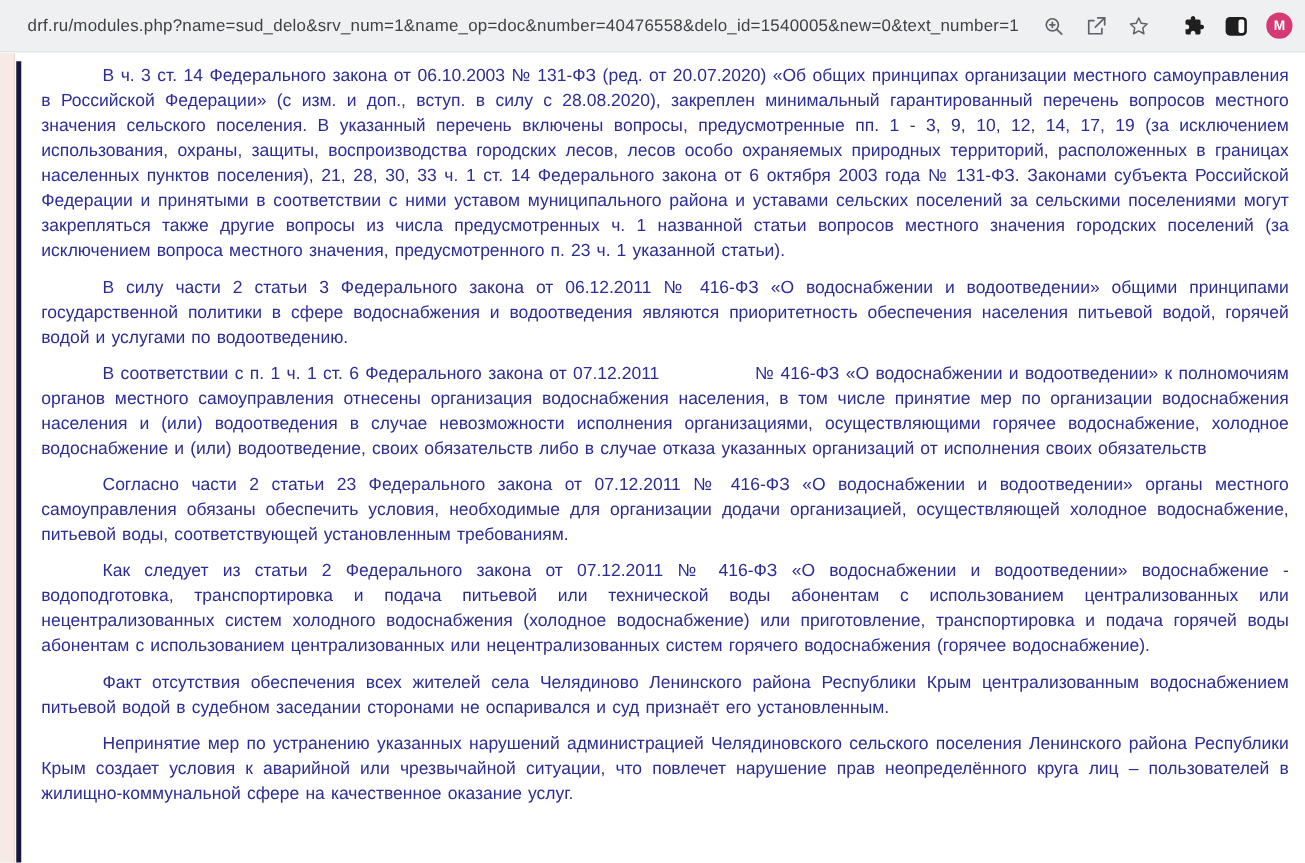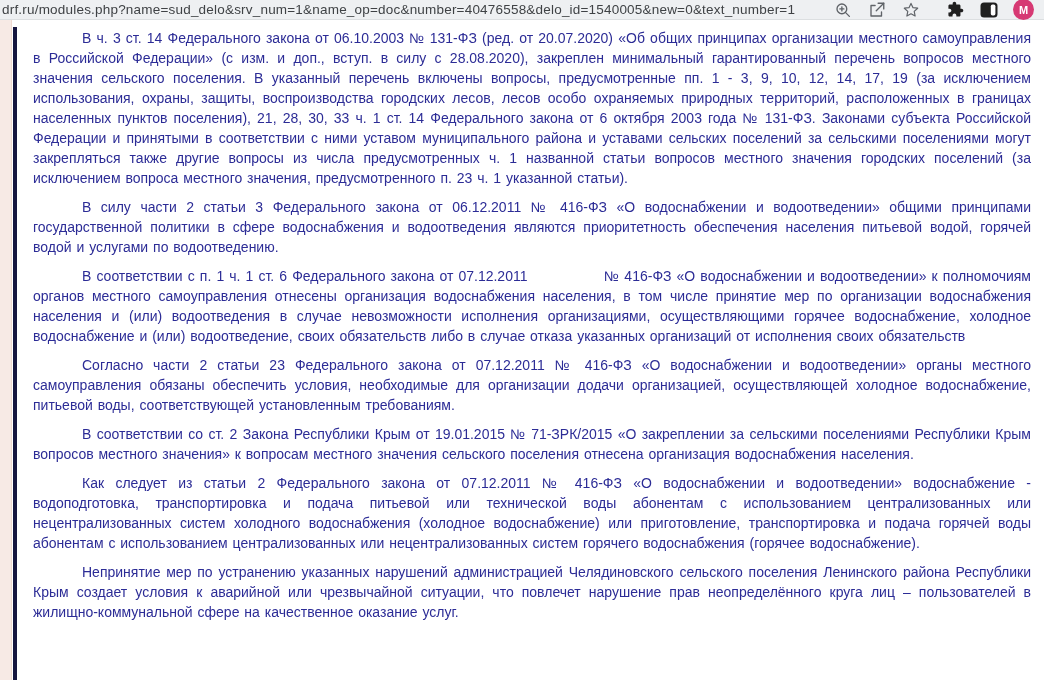--- a/index.html
+++ b/index.html
@@ -1,19 +1,19 @@
 <!DOCTYPE html>
 <html><head>
 <meta charset="utf-8">
 <style>
   html,body{margin:0;padding:0;background:#fff;width:1044px;height:690px;overflow:hidden;
     font-family:"Liberation Sans",sans-serif;}
   
-  .toolbar{height:20px;background:#eef0f2;border-bottom:1px solid #dcdfe1;
-    display:flex;align-items:center;box-sizing:border-box;}
+  .toolbar{height:42px;background:#eef0f2;border-bottom:1px solid #dcdfe1;
+    display:flex;align-items:center;box-sizing:border-box;padding-left:20px;}
   .url-text{flex:1;font-size:13.5px;color:#3f4245;white-space:nowrap;overflow:hidden;
     padding-left:2px;letter-spacing:.2px;}
   .tb-icons{display:flex;align-items:center;gap:14px;padding:0 10px 0 18px;flex:0 0 auto;}
   .tbi{width:20px;height:20px;display:flex;align-items:center;justify-content:center;cursor:pointer;}
   .tbi.spaced{margin-left:10px;}
   .avatar{width:21px;height:21px;border-radius:50%;background:#d63973;color:#fff;
     font-size:11px;font-weight:bold;display:flex;align-items:center;justify-content:center;cursor:pointer;}
   
   .page{position:relative;height:660px;background:#fff;overflow:hidden;}
   .gutter{position:absolute;left:0;top:0;bottom:0;width:11px;background:#f7eae5;
@@ -67,18 +67,18 @@
 </div>
 
 <div class="page">
   <div class="gutter"></div>
   <div class="vline"></div>
   <div class="doc">
     <p>В ч. 3 ст. 14 Федерального закона от 06.10.2003 № 131-ФЗ (ред. от 20.07.2020) «Об общих принципах организации местного самоуправления в Российской Федерации» (с изм. и доп., вступ. в силу с 28.08.2020), закреплен минимальный гарантированный перечень вопросов местного значения сельского поселения. В указанный перечень включены вопросы, предусмотренные пп. 1 - 3, 9, 10, 12, 14, 17, 19 (за исключением использования, охраны, защиты, воспроизводства городских лесов, лесов особо охраняемых природных территорий, расположенных в границах населенных пунктов поселения), 21, 28, 30, 33 ч. 1 ст. 14 Федерального закона от 6 октября 2003 года № 131-ФЗ. Законами субъекта Российской Федерации и принятыми в соответствии с ними уставом муниципального района и уставами сельских поселений за сельскими поселениями могут закрепляться также другие вопросы из числа предусмотренных ч. 1 названной статьи вопросов местного значения городских поселений (за исключением вопроса местного значения, предусмотренного п. 23 ч. 1 указанной статьи).</p>
     <p>В силу части 2 статьи 3 Федерального закона от 06.12.2011 № 416-ФЗ «О водоснабжении и водоотведении» общими принципами государственной политики в сфере водоснабжения и водоотведения являются приоритетность обеспечения населения питьевой водой, горячей водой и услугами по водоотведению.</p>
     <p>В соответствии с п. 1 ч. 1 ст. 6 Федерального закона от 07.12.2011&nbsp;&nbsp;&nbsp;&nbsp;&nbsp;&nbsp;&nbsp;&nbsp;&nbsp;&nbsp;&nbsp;&nbsp;&nbsp;&nbsp; № 416-ФЗ «О водоснабжении и водоотведении» к полномочиям органов местного самоуправления отнесены организация водоснабжения населения, в том числе принятие мер по организации водоснабжения населения и (или) водоотведения в случае невозможности исполнения организациями, осуществляющими горячее водоснабжение, холодное водоснабжение и (или) водоотведение, своих обязательств либо в случае отказа указанных организаций от исполнения своих обязательств</p>
     <p>Согласно части 2 статьи 23 Федерального закона от 07.12.2011 № 416-ФЗ «О водоснабжении и водоотведении» органы местного самоуправления обязаны обеспечить условия, необходимые для организации додачи организацией, осуществляющей холодное водоснабжение, питьевой воды, соответствующей установленным требованиям.</p>
-    <p>В соответствии со ст. 2 Закона Республики Крым от 19.01.2015 № 71-ЗРК/2015 «О закреплении за сельскими поселениями Республики Крым вопросов местного значения» к вопросам местного значения сельского поселения отнесена организация водоснабжения населения.</p>
     <p>Как следует из статьи 2 Федерального закона от 07.12.2011 № 416-ФЗ «О водоснабжении и водоотведении» водоснабжение - водоподготовка, транспортировка и подача питьевой или технической воды абонентам с использованием централизованных или нецентрализованных систем холодного водоснабжения (холодное водоснабжение) или приготовление, транспортировка и подача горячей воды абонентам с использованием централизованных или нецентрализованных систем горячего водоснабжения (горячее водоснабжение).</p>
+    <p>Факт отсутствия обеспечения всех жителей села Челядиново Ленинского района Республики Крым централизованным водоснабжением питьевой водой в судебном заседании сторонами не оспаривался и суд признаёт его установленным.</p>
     <p>Непринятие мер по устранению указанных нарушений администрацией Челядиновского сельского поселения Ленинского района Республики Крым создает условия к аварийной или чрезвычайной ситуации, что повлечет нарушение прав неопределённого круга лиц – пользователей в жилищно-коммунальной сфере на качественное оказание услуг.</p>
 
   </div>
 </div>
 
 </body></html>

